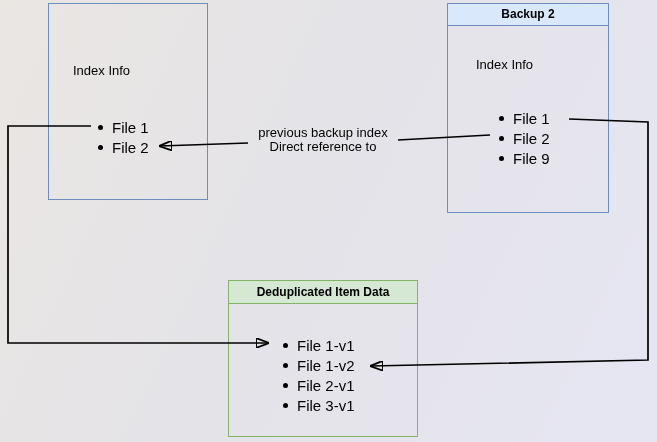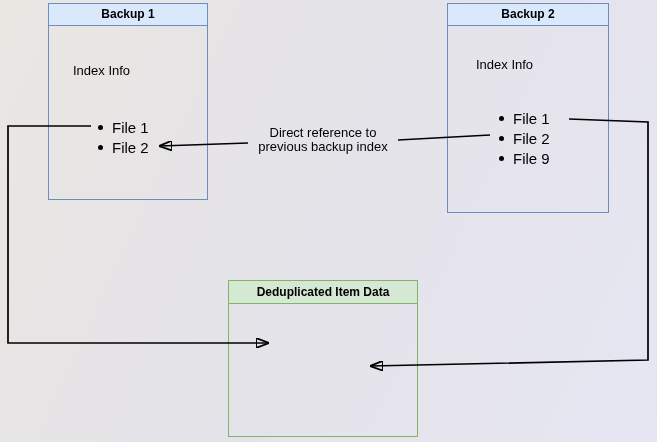--- a/index.html
+++ b/index.html
@@ -85,21 +85,20 @@
     stroke: #000;
     stroke-width: 1.7px;
   }
 </style>
 </head>
 <body>
 
 <div class="canvas">
 
   <div class="node blue" style="left:48px; top:3px; width:160px; height:197px;">
-    <div class="node-header">Backup 1</div>
     <div class="subtitle" style="left:24px; top:58px;">Index Info</div>
     <div class="file-list" style="left:49px; top:113px;">
       <div class="file-row">
         <span class="dot"></span>
         <span>File 1</span>
       </div>
       <div class="file-row">
         <span class="dot"></span>
         <span>File 2</span>
       </div>
@@ -120,32 +119,50 @@
       </div>
       <div class="file-row">
         <span class="dot"></span>
         <span>File 9</span>
       </div>
     </div>
   </div>
 
   <div class="node green" style="left:228px; top:280px; width:190px; height:157px;">
     <div class="node-header">Deduplicated Item Data</div>
+    <div class="file-list" style="left:54px; top:54px;">
+      <div class="file-row">
+        <span class="dot"></span>
+        <span>File 1-v1</span>
+      </div>
+      <div class="file-row">
+        <span class="dot"></span>
+        <span>File 1-v2</span>
+      </div>
+      <div class="file-row">
+        <span class="dot"></span>
+        <span>File 2-v1</span>
+      </div>
+      <div class="file-row">
+        <span class="dot"></span>
+        <span>File 3-v1</span>
+      </div>
+    </div>
   </div>
 
   <svg class="connectors" viewBox="0 0 657 442" xmlns="http://www.w3.org/2000/svg">
     <defs>
       <marker id="arrow" markerUnits="userSpaceOnUse" markerWidth="13" markerHeight="10" viewBox="0 0 12 9" refX="11" refY="4.5" orient="auto">
         <path d="M0,0 L12,4.5 L0,9 Z" fill="#000" stroke="none"></path>
       </marker>
     </defs>
     <path d="M91,126 L8,126 L8,343 L268,343" marker-end="url(#arrow)"></path>
     <path d="M490,135 L398,140"></path>
     <path d="M248,143 L160,146" marker-end="url(#arrow)"></path>
     <path d="M569,119 L648,122 L648,360 L371,366" marker-end="url(#arrow)"></path>
   </svg>
 
   <div class="edge-label">
+    <div>previous backup index</div>
     <div>Direct reference to</div>
-    <div>previous backup index</div>
   </div>
 
 </div>
 
 </body></html>

